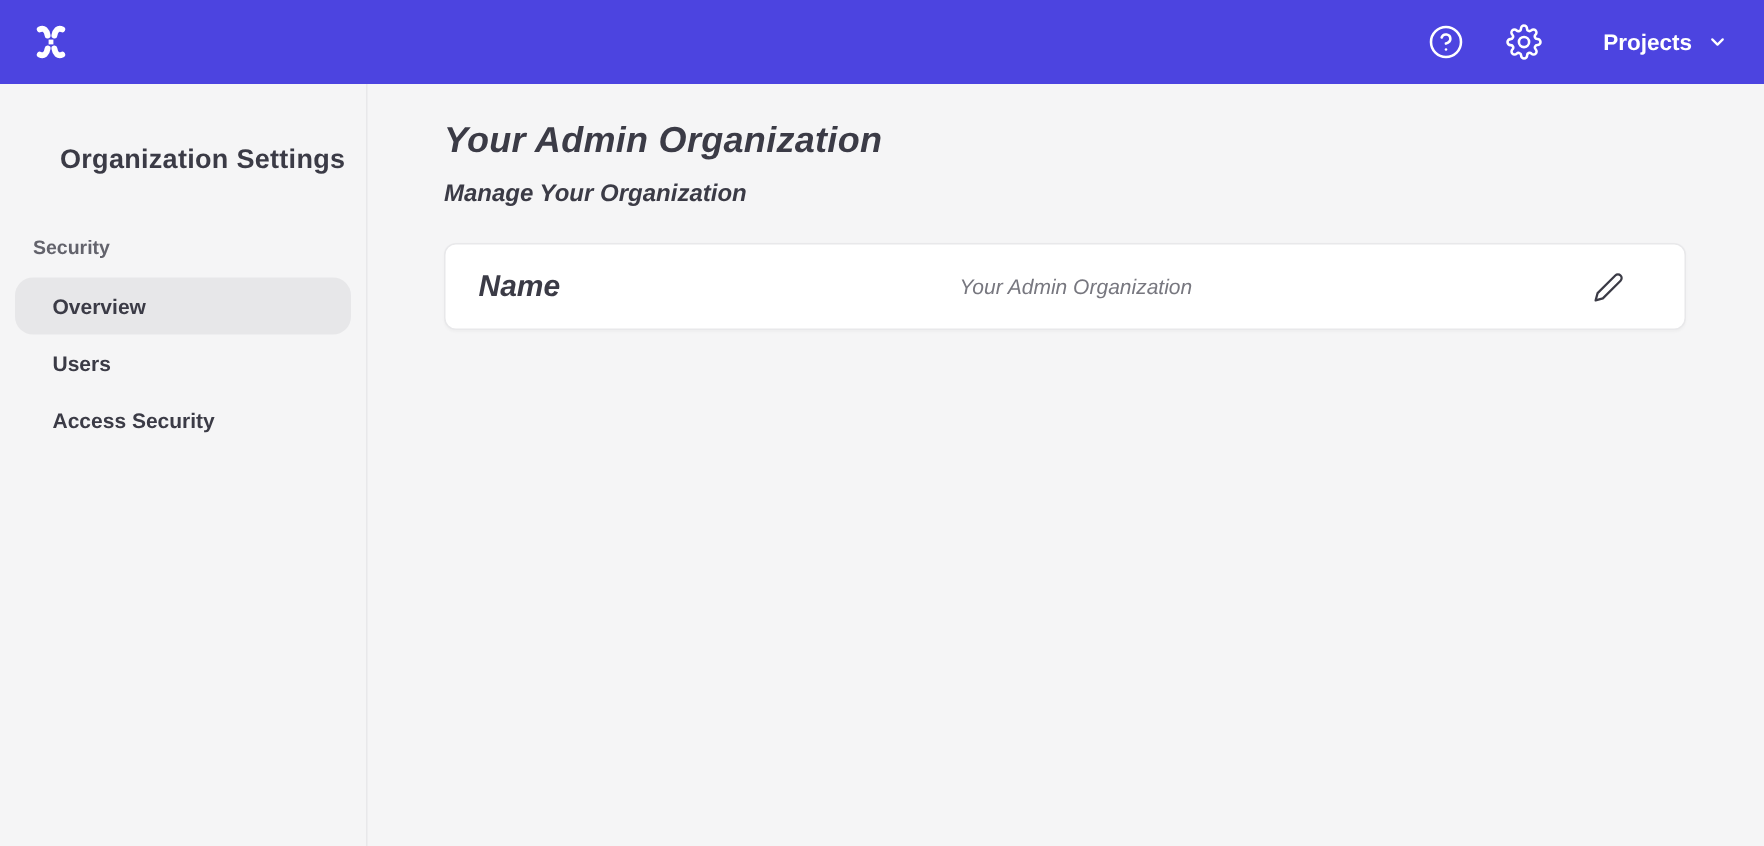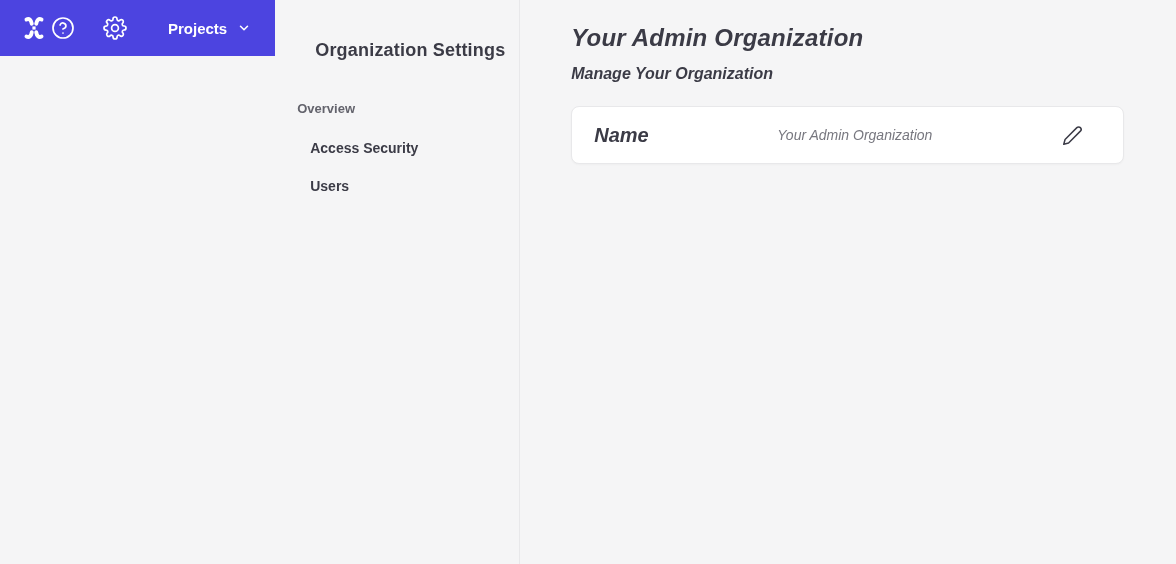--- a/index.html
+++ b/index.html
@@ -2,21 +2,21 @@
 <html style="--accent: #4C44E0; --page_bg: #F5F5F6; --card_bg: #FFFFFF; --divider: #E8E8EA; --selected_bg: #E7E7E9; --text_dark: #3B3B46; --text_gray: #77777F; --text_gray_dark: #63636C; --topbar_icon: #FFFFFF;"><head>
 <meta charset="utf-8">
 <style>
   * { margin: 0; padding: 0; box-sizing: border-box; }
   html, body { width: 1176px; height: 564px; overflow: hidden; }
   body {
     font-family: "Liberation Sans", "DejaVu Sans", sans-serif;
     background: var(--page_bg, #F5F5F6);
     color: var(--text_dark, #3B3B46);
   }
-  .page { width: 1176px; height: 564px; display: flex; flex-direction: row; }
+  .page { width: 1176px; height: 564px; display: flex; flex-direction: column; }
 
   
   .topbar {
     height: 56px; flex: 0 0 56px;
     background: var(--accent, #4C44E0);
     display: flex; align-items: center; justify-content: space-between;
     padding: 0 24px 0 18px;
   }
   .logo { width: 32px; height: 32px; display: flex; align-items: center; justify-content: center; cursor: pointer; }
   .topbar-right { display: flex; align-items: center; gap: 26px; }
@@ -125,24 +125,25 @@
           <polyline points="6 9 12 15 18 9"></polyline>
         </svg>
       </button>
     </div>
   </header>
 
   <div class="content">
 
     <aside class="sidebar">
       <h1 class="sidebar-title">Organization Settings</h1>
-      <div class="section-label">Overview</div>
+      <div class="section-label">Security</div>
       <nav class="nav-list">
+        <div class="nav-item selected">Overview</div>
+        <div class="nav-item">Users</div>
         <div class="nav-item">Access Security</div>
-        <div class="nav-item">Users</div>
       </nav>
     </aside>
 
     <main class="main">
       <h2 class="page-title">Your Admin Organization</h2>
       <h3 class="section-title">Manage Your Organization</h3>
 
       <div class="card">
         <span class="name-label">Name</span>
         <span class="name-value">Your Admin Organization</span>

